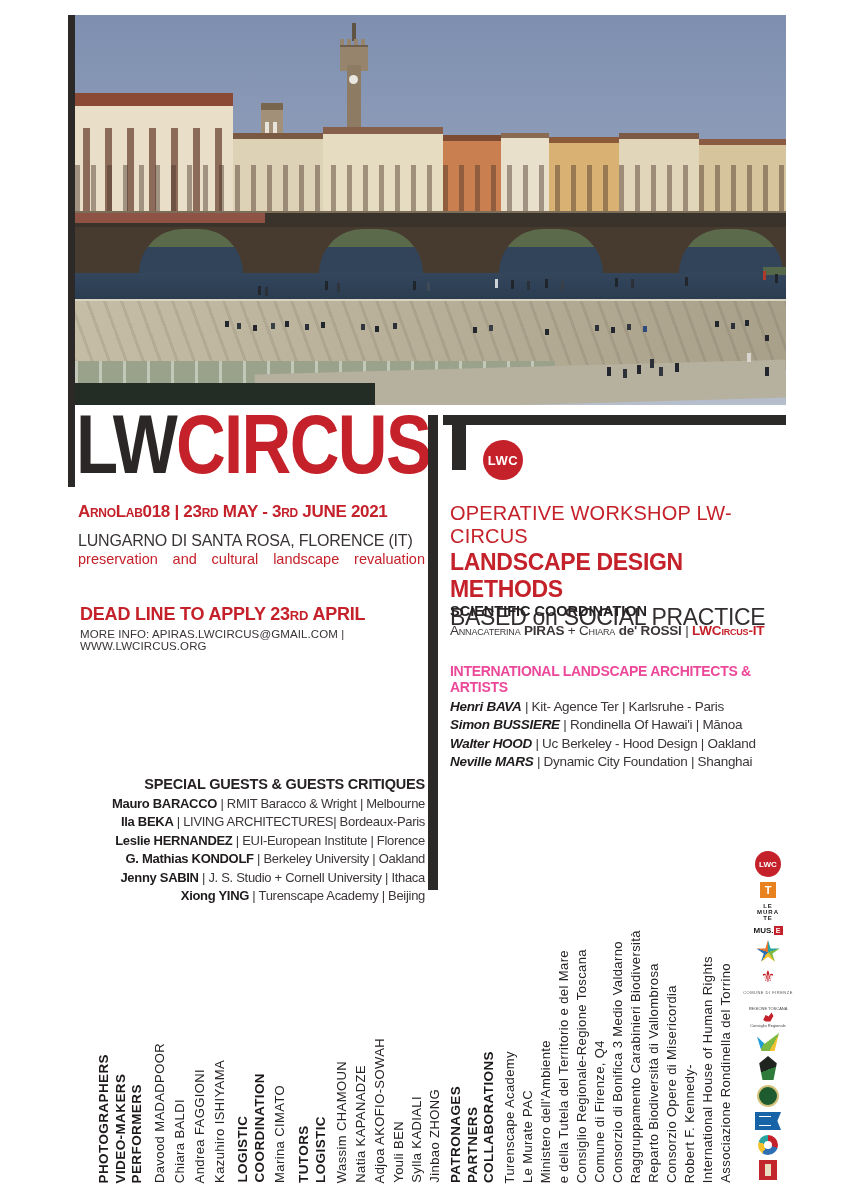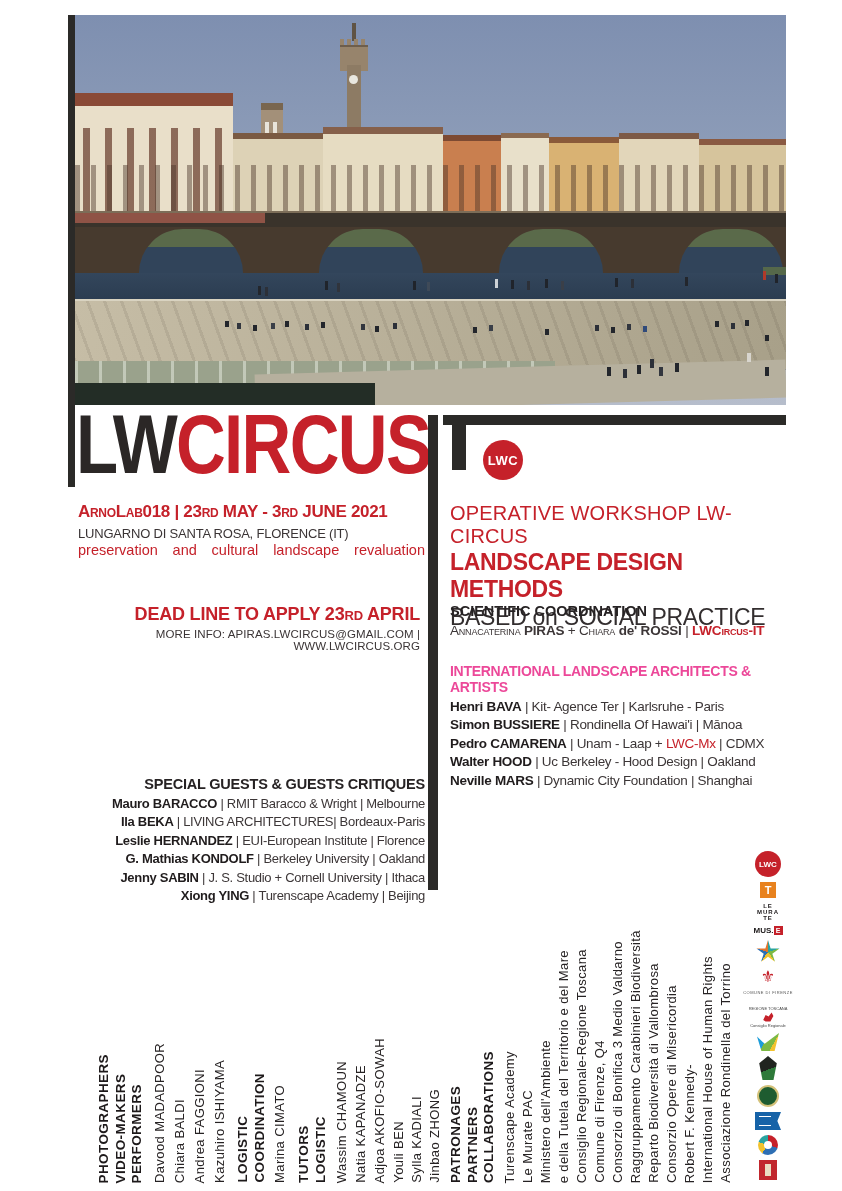--- a/index.html
+++ b/index.html
@@ -83,40 +83,40 @@
   .people-c{left:0;top:0;width:4px;height:9px;background:transparent;box-shadow:
     532px 352px #23262c,548px 354px #2c3038,562px 350px #23262c,584px 352px #32363e,
     600px 348px #23262c,575px 344px #2c3038,672px 338px #d8d5ce,690px 352px #23262c;}
 
   
   .sc{font-variant:small-caps;}
   .red{color:#c5212a;}
   .b{font-weight:bold;}
   .block-event{left:78px;top:502px;width:347px;}
   .ev-title{font-size:17px;font-weight:bold;color:#c5212a;letter-spacing:-.3px;font-variant:small-caps;}
-  .ev-loc{font-size:13px;color:#3a3435;letter-spacing:-.2px;margin-top:4px;}
+  .ev-loc{font-size:16px;color:#3a3435;letter-spacing:-.2px;margin-top:10px;}
   .ev-tag{font-size:14.5px;color:#c5212a;margin-top:3px;text-align:justify;text-align-last:justify;line-height:19px;}
-  .block-deadline{left:73px;top:604px;width:347px;text-align:right;}
+  .block-deadline{left:80px;top:604px;width:347px;}
   .dl{font-size:18px;font-weight:bold;color:#c5212a;font-variant:small-caps;letter-spacing:-.2px;}
   .mi{font-size:11.5px;color:#3a3435;margin-top:3px;letter-spacing:.1px;}
   .block-guests{left:40px;top:776px;width:385px;text-align:right;}
   .g-head{font-size:14.5px;font-weight:bold;letter-spacing:-.2px;margin-bottom:3px;color:#262223;}
   .g-row{font-size:13px;line-height:18.4px;color:#3c3637;letter-spacing:-.3px;white-space:nowrap;}
   .g-row .b{color:#201c1d;}
   .block-workshop{left:450px;top:502px;width:345px;}
   .w1{font-size:20px;color:#c5212a;letter-spacing:.2px;}
   .w2{font-size:23px;font-weight:bold;color:#c5212a;letter-spacing:-.3px;margin-top:1px;}
   .w3{font-size:23px;color:#332e2f;letter-spacing:-.3px;margin-top:1px;}
   .block-sci{left:450px;top:603px;width:345px;}
   .s-head{font-size:14.5px;font-weight:bold;color:#262223;margin-bottom:4px;}
   .s-line{font-size:13.5px;color:#3c3637;letter-spacing:-.2px;white-space:nowrap;}
   .block-arch{left:450px;top:663px;width:350px;}
   .a-head{font-size:14px;font-weight:bold;letter-spacing:-.3px;color:#ec4899;margin-bottom:3px;}
   .a-row{font-size:13.5px;line-height:18.4px;color:#3c3637;letter-spacing:-.3px;white-space:nowrap;}
-  .a-row .b{color:#201c1d;}
+  .a-row .b{color:#201c1d;font-style:italic;}
 
   
   .vtx{position:absolute;bottom:8px;writing-mode:vertical-rl;transform:rotate(180deg);
        white-space:pre-line;font-size:13px;letter-spacing:.4px;line-height:19px;color:#262223;}
   .vtx.hd{font-weight:bold;font-size:13.5px;line-height:16.5px;color:#1d191a;}
 
   
   .logos{left:740px;top:851px;width:56px;display:flex;flex-direction:column;align-items:center;gap:5px;}
   .lg{position:relative;flex:none;display:flex;align-items:center;justify-content:center;}
   .lg-lwc{width:26px;height:26px;border-radius:50%;background:#c5212a;color:#fff;font-size:8px;font-weight:bold;}
@@ -230,21 +230,20 @@
 
   <div class="abs block-sci">
     <div class="s-head">SCIENTIFIC COORDINATION</div>
     <div class="s-line"><span class="sc">Annacaterina</span><span class="b"> PIRAS </span><span>+</span><span class="sc"> Chiara</span><span class="b"> de' ROSSI</span><span> | </span><span class="b red sc">LWCircus-IT</span></div>
   </div>
 
   <div class="abs block-arch">
     <div class="a-head">INTERNATIONAL LANDSCAPE ARCHITECTS &amp; ARTISTS</div>
     <div class="a-row"><span class="b">Henri BAVA</span><span> | Kit- Agence Ter | Karlsruhe - Paris</span></div>
     <div class="a-row"><span class="b">Simon BUSSIERE</span><span> | Rondinella Of Hawai'i | Mānoa</span></div>
-    <div class="a-row"><span class="b">Pedro CAMARENA</span><span> | Unam - Laap + </span><span class="red">LWC-Mx</span><span> | CDMX</span></div>
     <div class="a-row"><span class="b">Walter HOOD</span><span> | Uc Berkeley - Hood Design | Oakland</span></div>
     <div class="a-row"><span class="b">Neville MARS</span><span> | Dynamic City Foundation | Shanghai</span></div>
   </div>
 
   <div class="vtx hd" style="left:96px">PHOTOGRAPHERS
 VIDEO-MAKERS
 PERFORMERS</div>
   <div class="vtx" style="left:150px">Davood MADADPOOR</div>
   <div class="vtx" style="left:170px">Chiara BALDI</div>
   <div class="vtx" style="left:190px">Andrea FAGGIONI</div>

